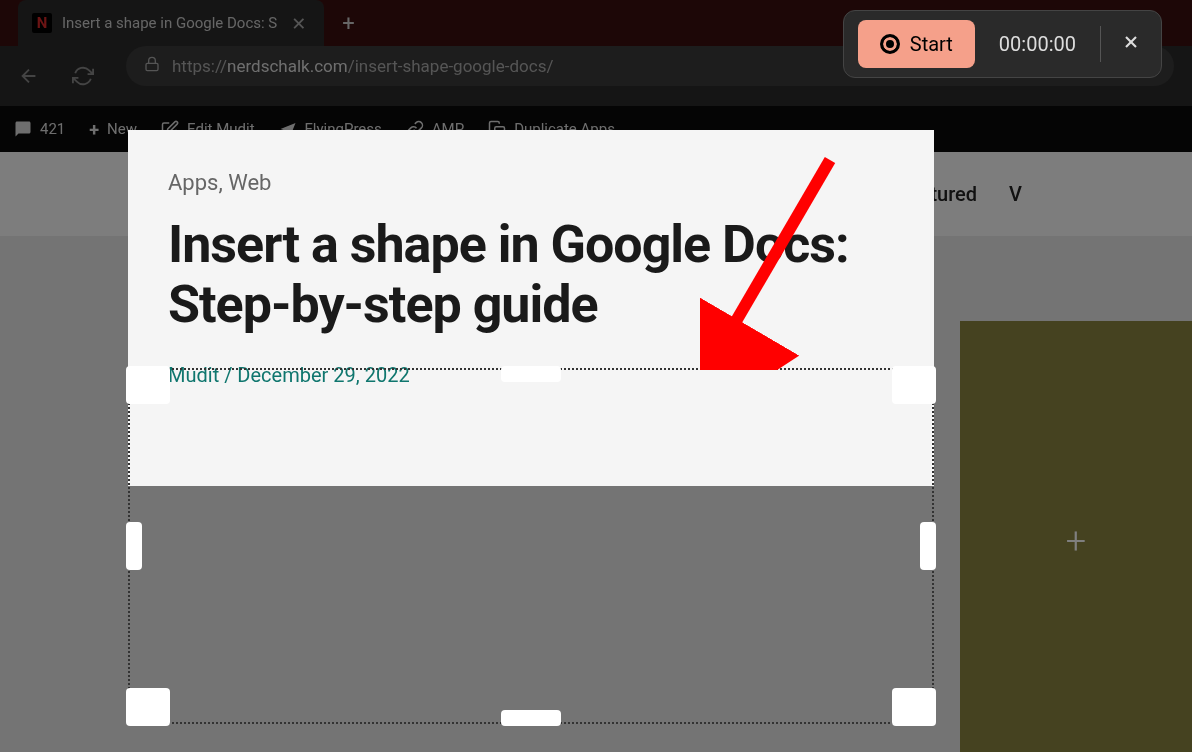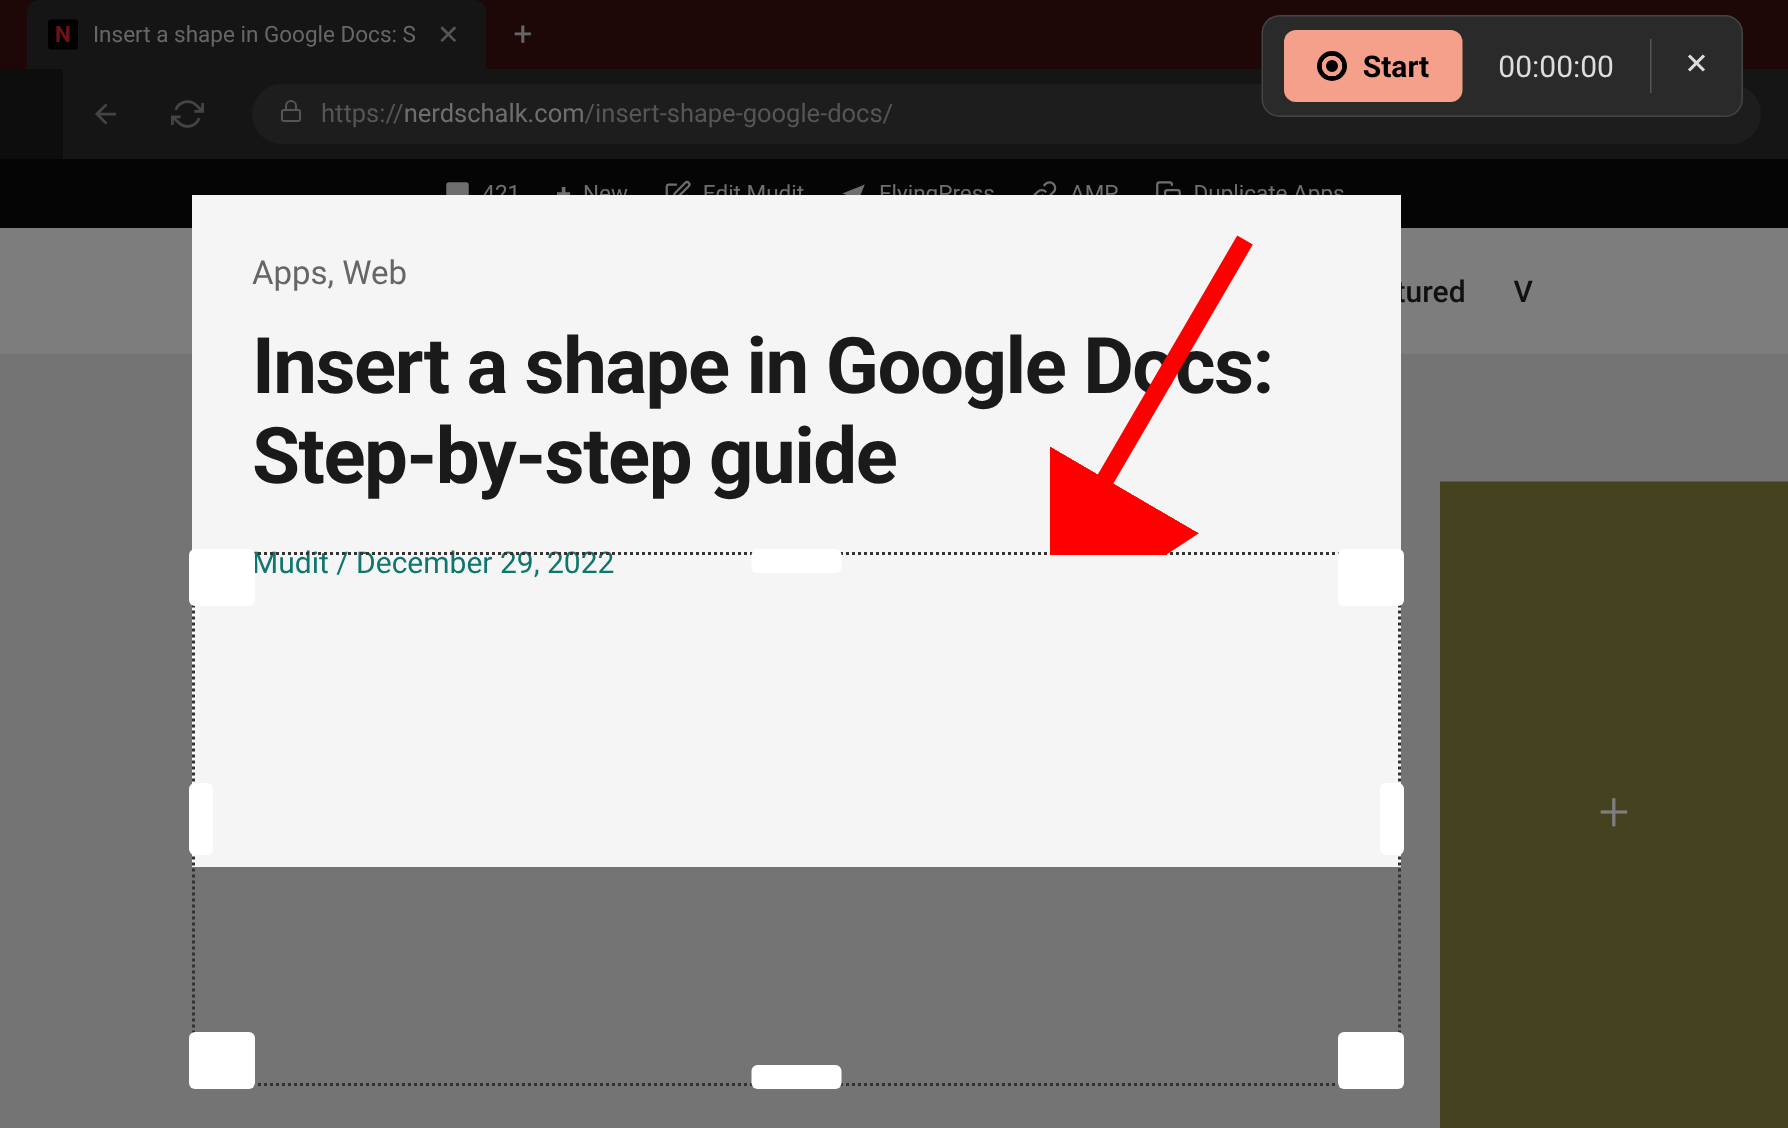--- a/index.html
+++ b/index.html
@@ -70,24 +70,22 @@
       font-size: 22px;
       margin-left: 18px;
       cursor: pointer;
     }
     
     
     .address-bar {
       height: 60px;
       background: #2b2b2b;
       display: flex;
-      align-items: center;
       padding: 0 18px;
       gap: 32px;
-      margin-left: 42px;
     }
     .nav-btn {
       color: #888;
       cursor: pointer;
       display: flex;
       align-items: center;
     }
     .nav-btn svg { width: 22px; height: 22px; }
     .url-field {
       flex: 1;
@@ -107,21 +105,20 @@
     
     .admin-bar {
       height: 46px;
       background: #0a0a0a;
       display: flex;
       align-items: center;
       padding: 0 14px;
       gap: 24px;
       color: #ddd;
       font-size: 15px;
-      justify-content: center;
     }
     .admin-item {
       display: flex;
       align-items: center;
       gap: 8px;
       cursor: pointer;
     }
     .admin-icon { width: 18px; height: 18px; }
     
     
@@ -155,21 +152,21 @@
       position: relative;
       padding-top: 130px;
     }
     
     
     .article-card {
       position: absolute;
       left: 128px;
       top: 130px;
       width: 806px;
-      height: 448px;
+      height: 356px;
       background: #f5f5f5;
       padding: 40px;
       z-index: 100;
     }
     .article-categories {
       color: #666;
       font-size: 22px;
       margin-bottom: 20px;
     }
     .article-title {
@@ -257,21 +254,21 @@
     .start-btn {
       background: #f5a08a;
       border-radius: 8px;
       height: 48px;
       padding: 0 22px;
       display: flex;
       align-items: center;
       gap: 10px;
       color: #000;
       font-size: 20px;
-      font-weight: 700;
+      font-weight: 400;
       cursor: pointer;
     }
     .record-dot {
       width: 20px; height: 20px;
       border: 3px solid #000;
       border-radius: 50%;
       background: #000;
       box-shadow: inset 0 0 0 3px #f5a08a;
     }
     .timer {

